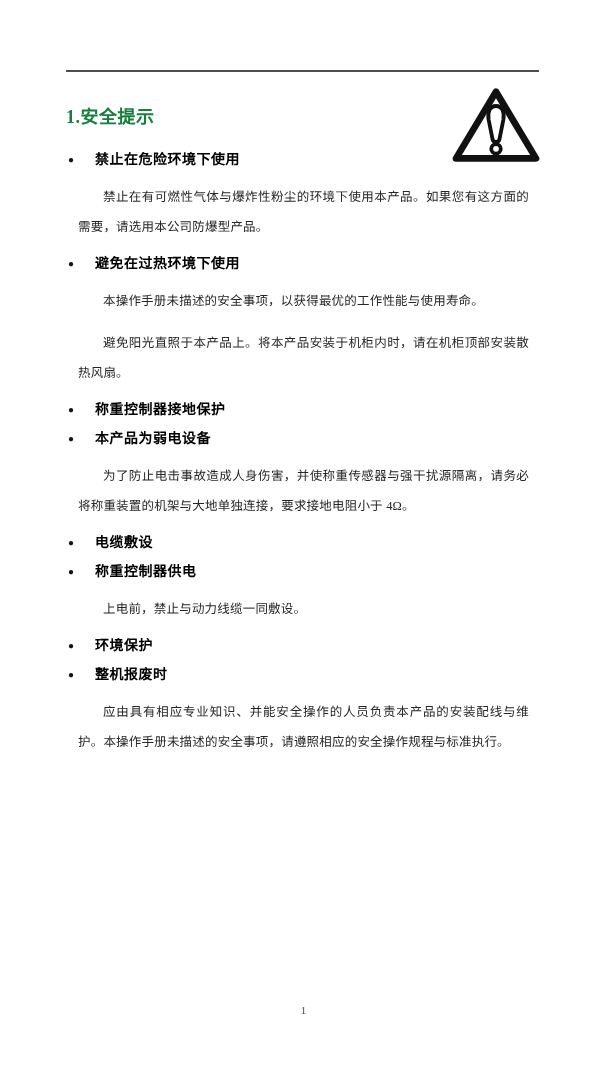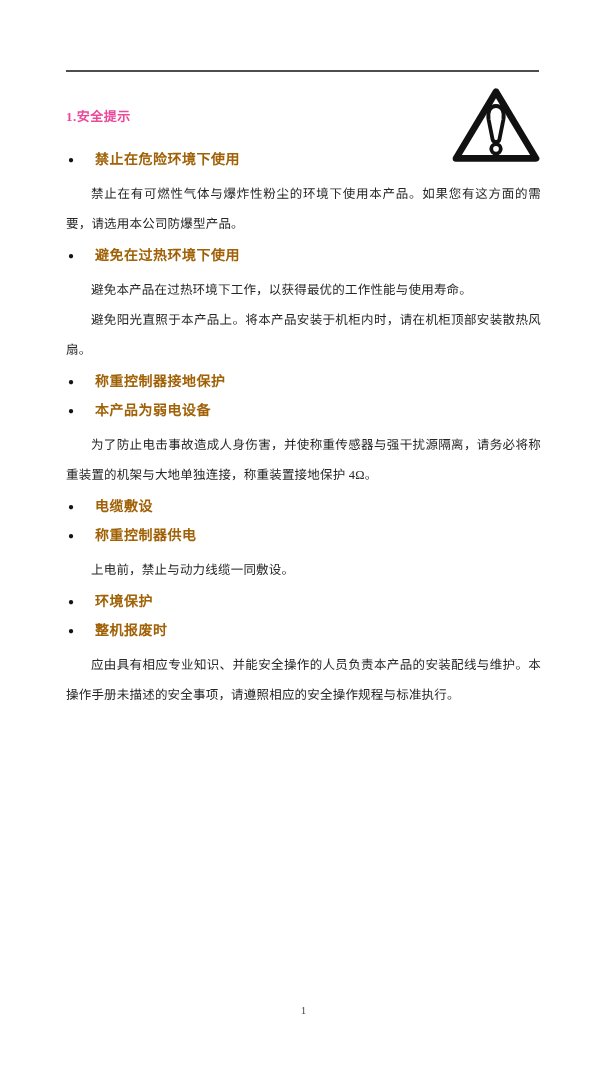--- a/index.html
+++ b/index.html
@@ -27,24 +27,24 @@
     border-top: 2px solid #4d4d4d;
   }
   .content {
     position: absolute;
     left: 66px;
     top: 0;
     width: 475px;
   }
   .page-title {
     margin: 106px 0 0 0;
-    font-size: 13px;
+    font-size: 18px;
     line-height: 22px;
     font-weight: bold;
-    color: #ec4899;
+    color: #15803d;
     letter-spacing: 0.5px;
   }
   .warning-icon {
     position: absolute;
     top: 86px;
     right: 62px;
     width: 98px;
     height: 80px;
   }
   .sections {
@@ -62,25 +62,25 @@
   .bullet {
     width: 27px;
     padding-left: 2px;
     font-size: 10px;
     color: #141414;
     flex: 0 0 auto;
   }
   .heading-text {
     font-weight: bold;
     font-size: 14px;
-    color: #a16207;
+    color: #000000;
     letter-spacing: 0.5px;
   }
   .para {
-    margin: 0;
+    margin: 12px;
     font-size: 12.5px;
     line-height: 30px;
     text-indent: 2em;
     text-align: justify;
     color: #262626;
     letter-spacing: 0.2px;
   }
   .page-number {
     position: absolute;
     top: 1004px;
@@ -118,41 +118,41 @@
             <p class="para">禁止在有可燃性气体与爆炸性粉尘的环境下使用本产品。如果您有这方面的需要，请选用本公司防爆型产品。</p>
           </div>
   </section>
 
   <section class="section">
     <div class="section-heading">
       <span class="bullet">●</span>
       <span class="heading-text">避免在过热环境下使用</span>
     </div>
     <div class="paras">
-            <p class="para">避免本产品在过热环境下工作，以获得最优的工作性能与使用寿命。</p>
+            <p class="para">本操作手册未描述的安全事项，以获得最优的工作性能与使用寿命。</p>
             <p class="para">避免阳光直照于本产品上。将本产品安装于机柜内时，请在机柜顶部安装散热风扇。</p>
           </div>
   </section>
 
   <section class="section">
     <div class="section-heading">
       <span class="bullet">●</span>
       <span class="heading-text">称重控制器接地保护</span>
     </div>
     <div class="paras">
           </div>
   </section>
 
   <section class="section">
     <div class="section-heading">
       <span class="bullet">●</span>
       <span class="heading-text">本产品为弱电设备</span>
     </div>
     <div class="paras">
-            <p class="para">为了防止电击事故造成人身伤害，并使称重传感器与强干扰源隔离，请务必将称重装置的机架与大地单独连接，称重装置接地保护 4Ω。</p>
+            <p class="para">为了防止电击事故造成人身伤害，并使称重传感器与强干扰源隔离，请务必将称重装置的机架与大地单独连接，要求接地电阻小于 4Ω。</p>
           </div>
   </section>
 
   <section class="section">
     <div class="section-heading">
       <span class="bullet">●</span>
       <span class="heading-text">电缆敷设</span>
     </div>
   </section>
 

